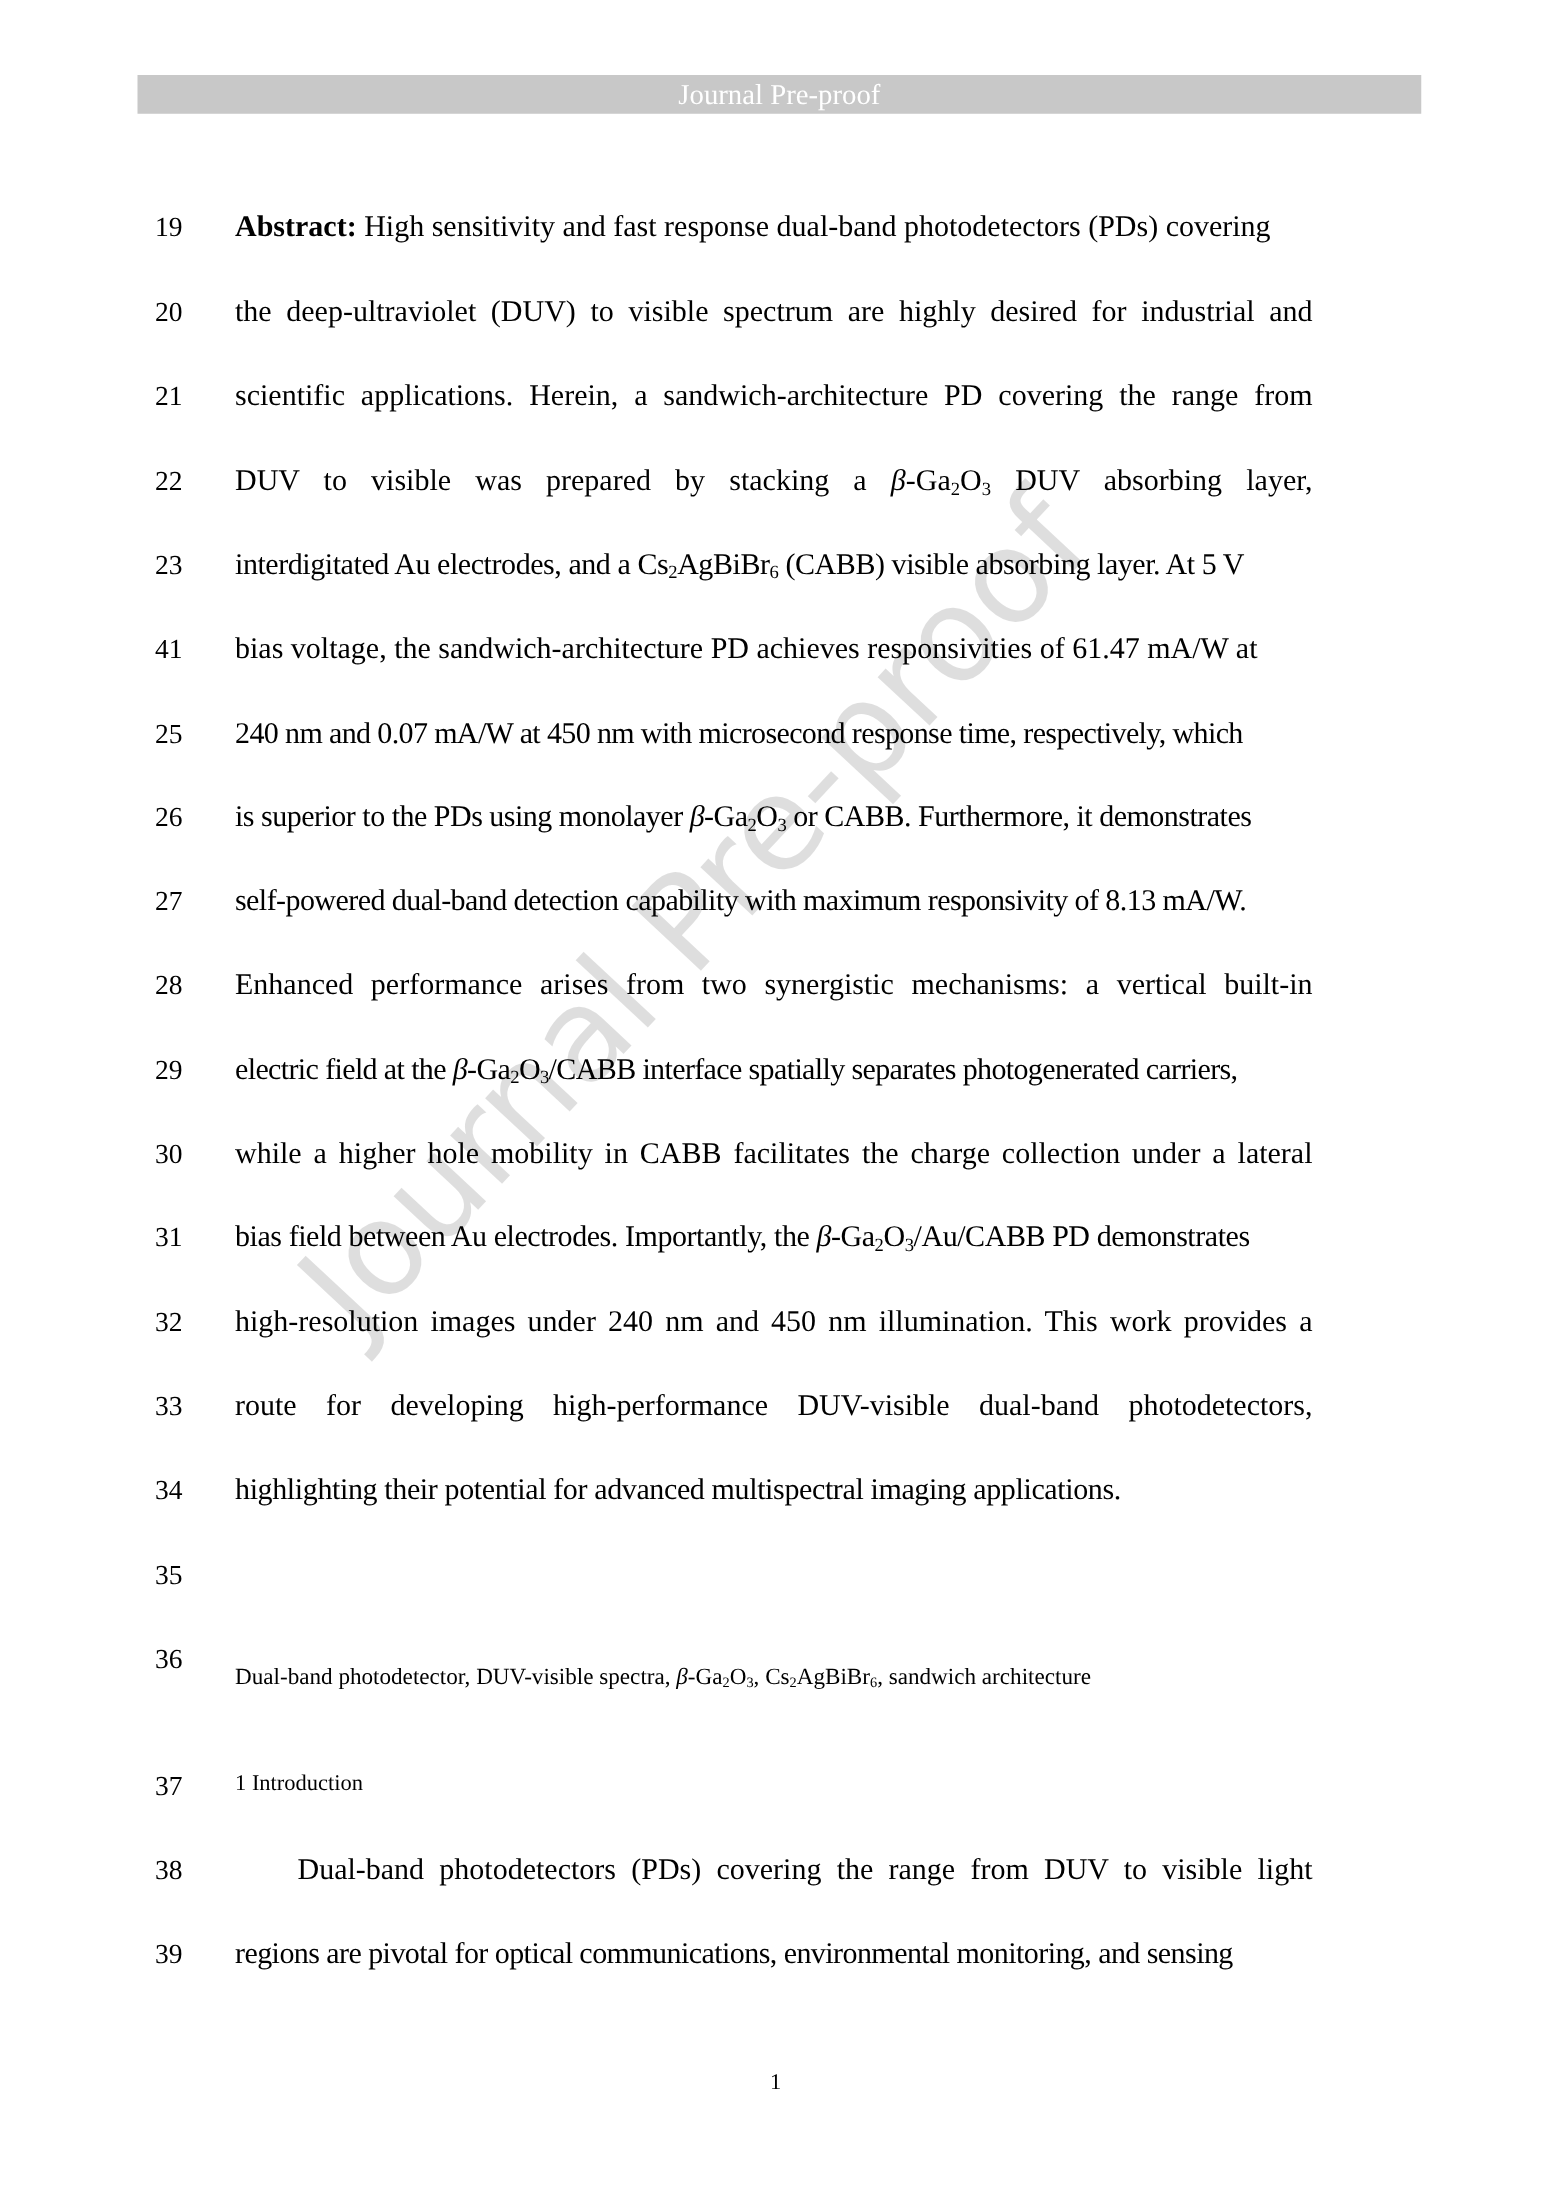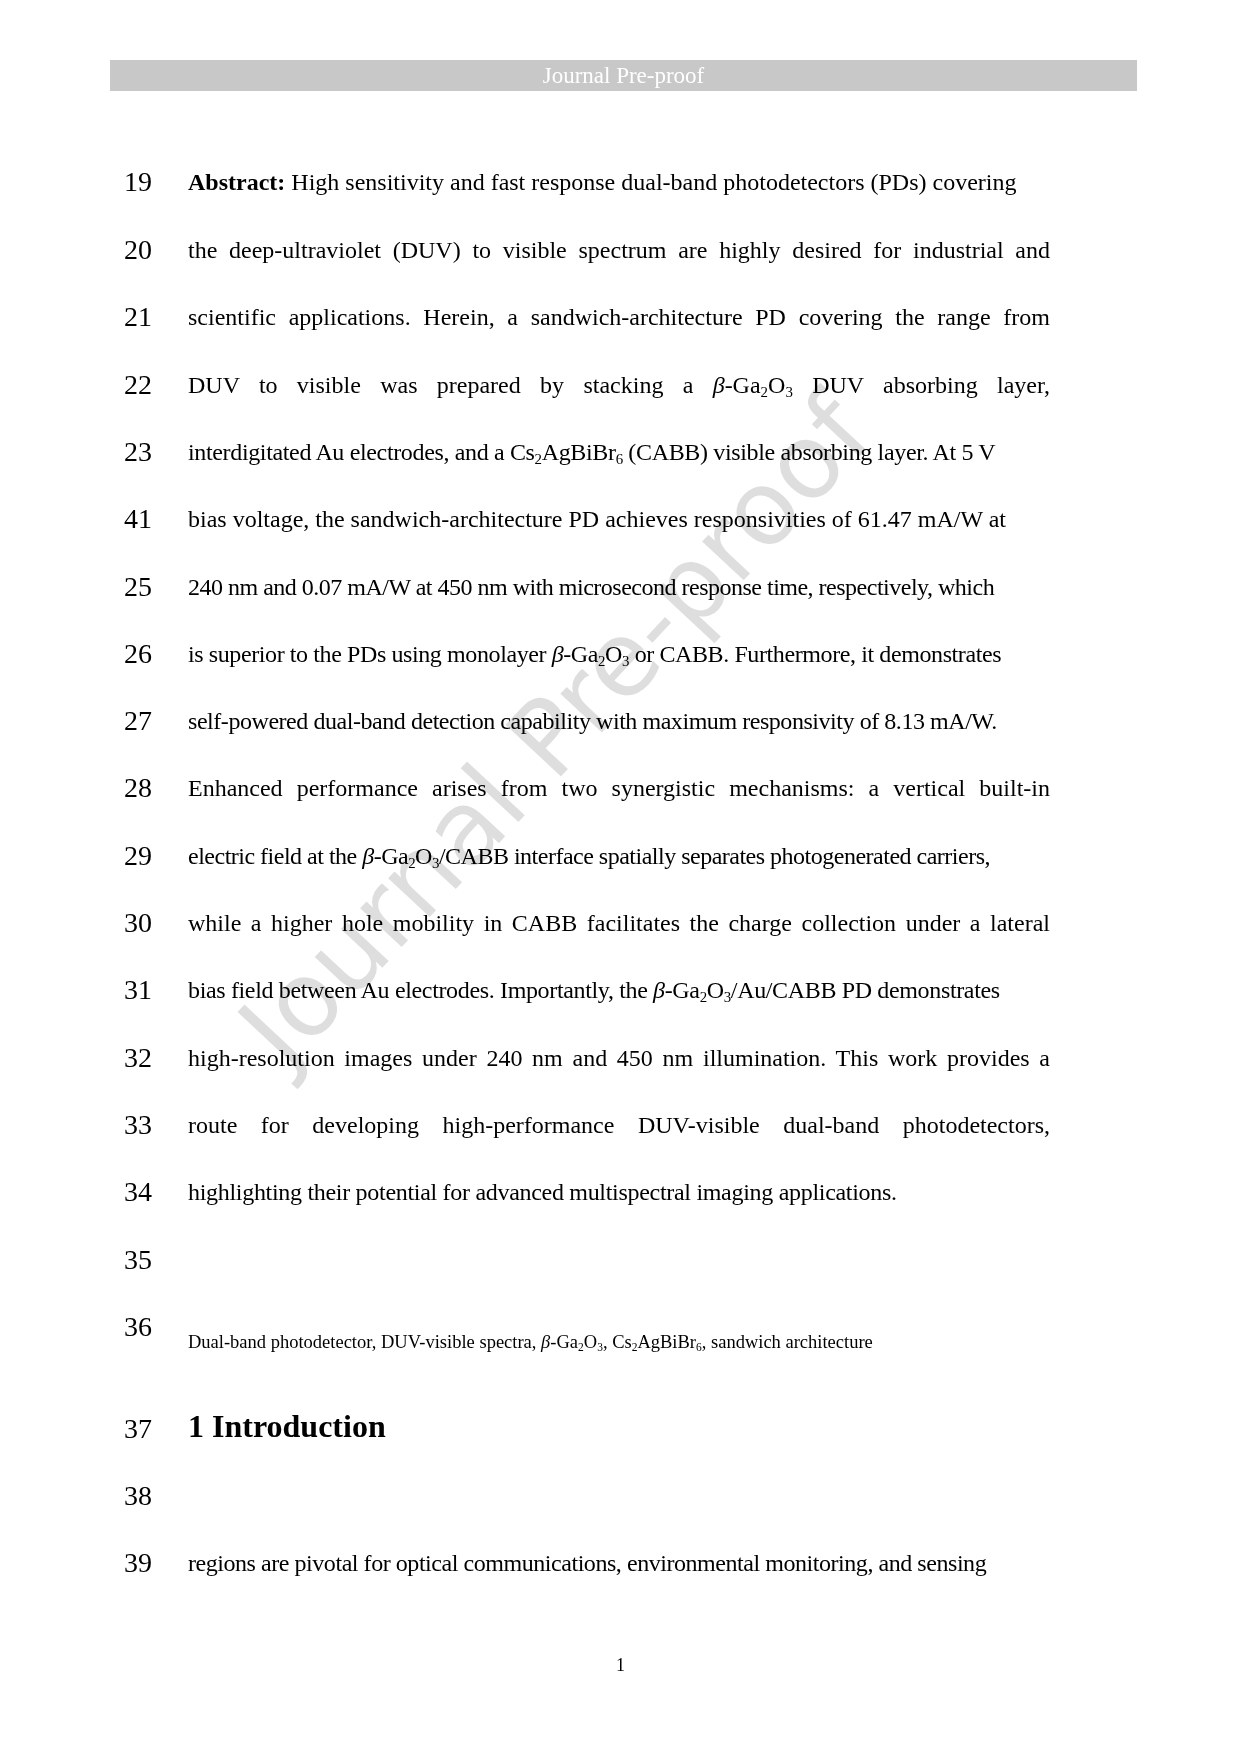--- a/index.html
+++ b/index.html
@@ -2,27 +2,27 @@
 <html><head>
 <meta charset="utf-8">
 <style>
   html, body { margin: 0; padding: 0; background: #ffffff; }
   body { width: 1241px; height: 1754px; position: relative; overflow: hidden;
          font-family: "Liberation Serif", "DejaVu Serif", serif; color: #000; }
   .header-bar { position: absolute; left: 110px; top: 60px; width: 1027px; height: 31px;
                 background: #c8c8c8; text-align: center; }
   .header-bar span { color: #ffffff; font-size: 23px; line-height: 31px; }
   .line { position: absolute; left: 0; width: 1241px; height: 40px; }
-  .ln { position: absolute; left: 124px; font-size: 28px; line-height: 30px; }
+  .ln { position: absolute; left: 124px; font-size: 22px; line-height: 30px; }
   .txt { position: absolute; left: 188px; width: 862px; font-size: 24px; line-height: 30px;
          white-space: nowrap; }
   .txt.just { text-align: justify; text-align-last: justify; white-space: normal; }
   .txt.small { font-size: 18.5px; margin-top: 15px; }
   .txt.kw { left: 213px; font-weight: bold; }
-  .txt.h1 { font-size: 32px; font-weight: bold; }
+  .txt.h1 { font-size: 18px; font-weight: normal; }
   .txt.indent { text-indent: 50px; }
   b { font-weight: bold; }
   i { font-style: italic; }
   sub { font-size: 0.62em; vertical-align: -0.25em; line-height: 0; }
   .page-num { position: absolute; top: 1655px; left: 0; width: 1241px; text-align: center;
               font-size: 18px; }
   .watermark { position: absolute; left: 555px; top: 730px; transform: translate(-50%,-50%) rotate(-47deg);
                font-family: "DejaVu Sans", "Liberation Sans", sans-serif; font-size: 104px;
                color: rgba(0,0,0,0.13); white-space: nowrap; pointer-events: none; font-weight: normal; }
 </style>
@@ -105,20 +105,21 @@
   <span class="ln">36</span>
   <span class="txt small"><span>Dual-band photodetector, DUV-visible spectra, </span><i>β</i><span>-Ga</span><sub>2</sub><span>O</span><sub>3</sub><span>, Cs</span><sub>2</sub><span>AgBiBr</span><sub>6</sub><span>, sandwich architecture</span></span>
 </div>
 
 <div class="line" style="top:1414px">
   <span class="ln">37</span>
   <span class="txt h1" style="top:-3px">1 Introduction</span>
 </div>
 <div class="line" style="top:1481px">
   <span class="ln">38</span>
+  <span class="txt just indent">Dual-band photodetectors (PDs) covering the range from DUV to visible light</span>
 </div>
 <div class="line" style="top:1548px">
   <span class="ln">39</span>
   <span class="txt" style="letter-spacing:-0.45px">regions are pivotal for optical communications, environmental monitoring, and sensing</span>
 </div>
 
 <div class="page-num">1</div>
 
 <div class="watermark">Journal Pre-proof</div>
 

